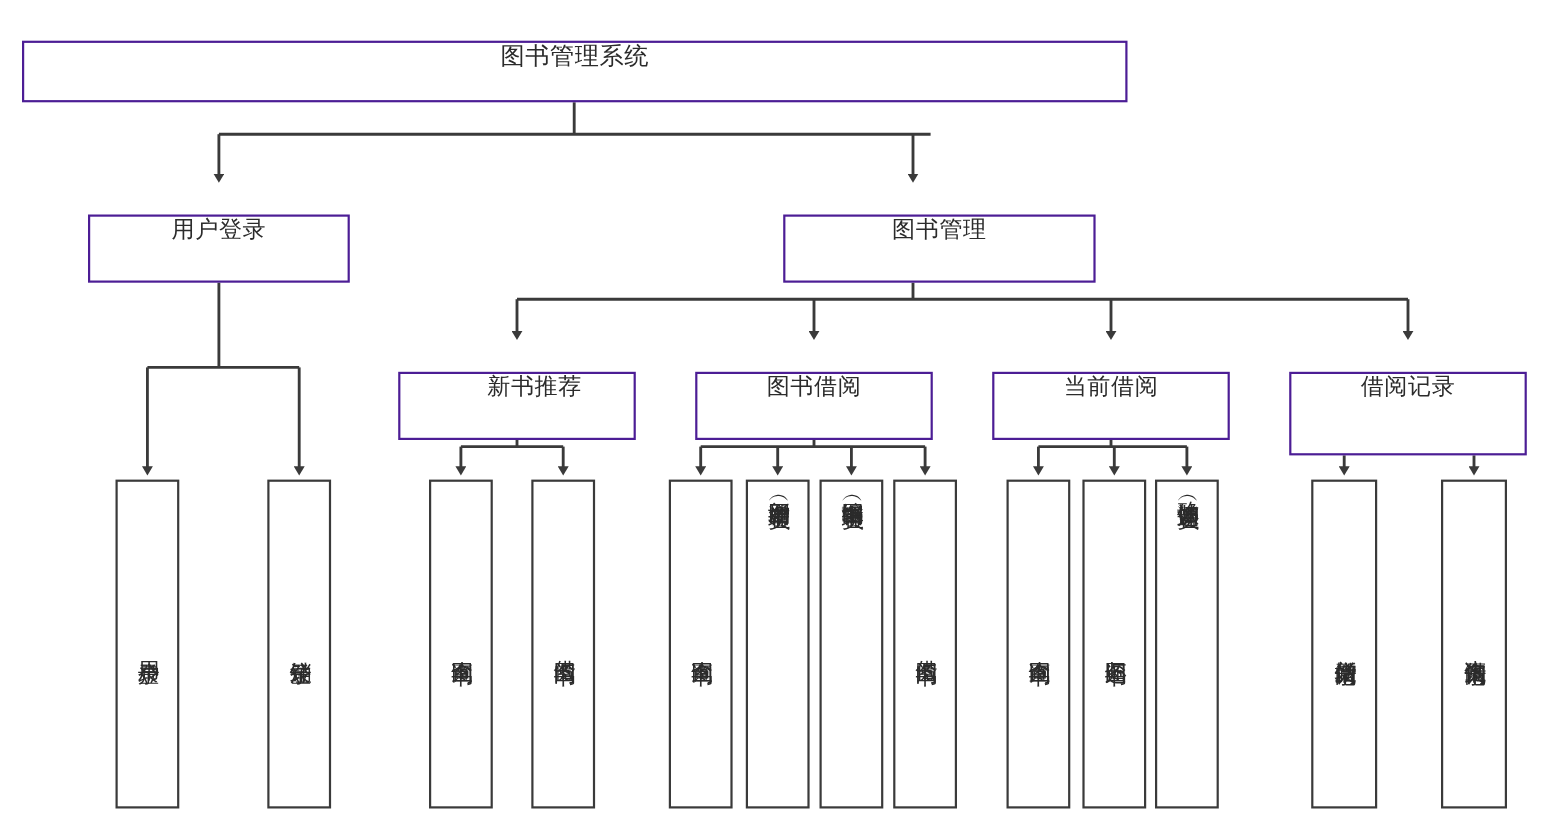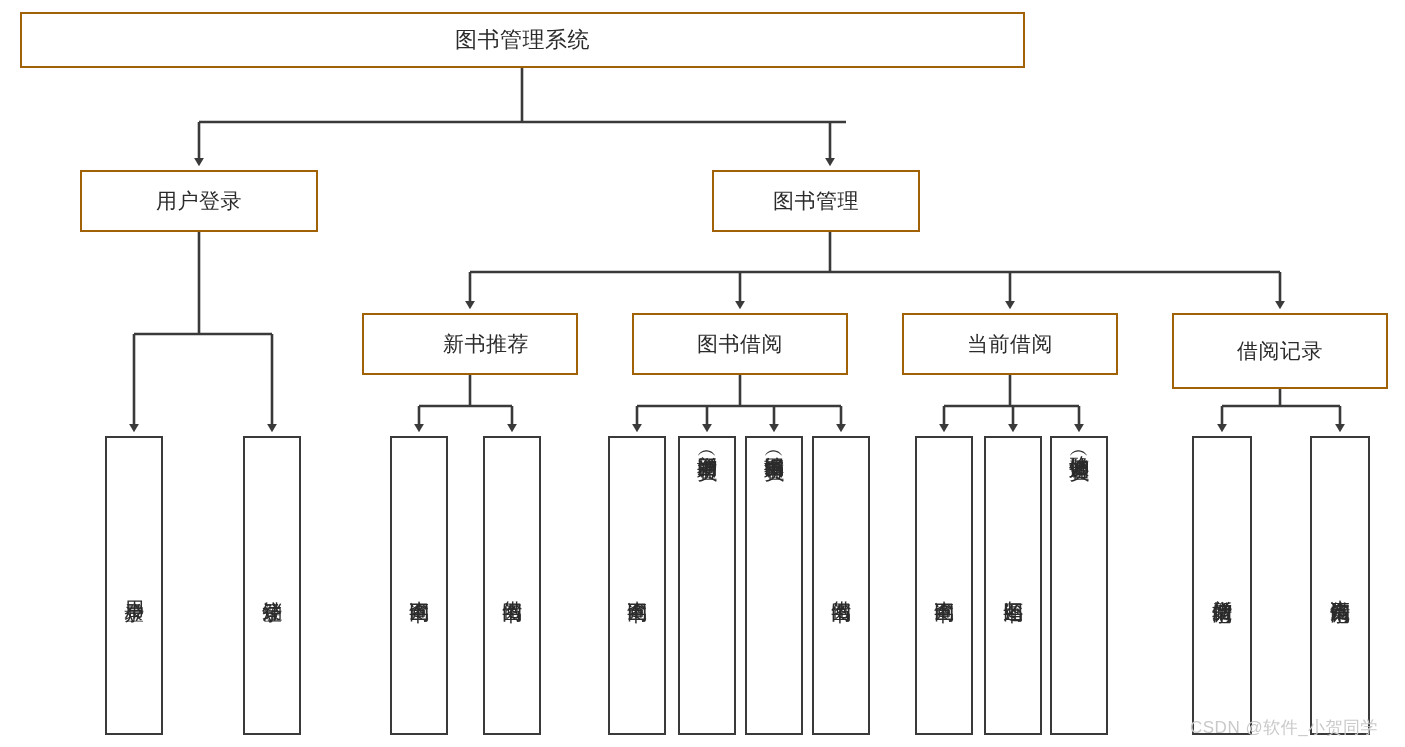--- a/index.html
+++ b/index.html
@@ -21,24 +21,24 @@
     position: absolute;
     left: 0;
     top: 0;
     width: 1405px;
     height: 747px;
   }
   .node-box {
     position: absolute;
     box-sizing: border-box;
     background: #ffffff;
-    border: 2px solid #a16207;
+    border: 2px solid #4c1d95;
     display: flex;
-    align-items: center;
     justify-content: center;
+    margin-top: 25px;
   }
   .node-label-h {
     font-size: 21px;
     color: #2b2b2b;
     line-height: 1.1;
     white-space: nowrap;
     letter-spacing: 0.5px;
   }
   .node-box.root .node-label-h { font-size: 22px; }
   .leaf-box {
@@ -123,21 +123,21 @@
     </g>
   </svg>
 
   <div class="node-box root" style="left:20px; top:12px; width:1005px; height:56px;">
     <span class="node-label-h">图书管理系统</span>
   </div>
 
   <div class="node-box" style="left:80px; top:170px; width:238px; height:62px;">
     <span class="node-label-h">用户登录</span>
   </div>
-  <div class="node-box" style="left:712px; top:170px; width:208px; height:62px;">
+  <div class="node-box" style="left:712px; top:170px; width:284px; height:62px;">
     <span class="node-label-h">图书管理</span>
   </div>
 
   <div class="node-box" style="left:362px; top:313px; width:216px; height:62px;padding-left:32px;">
     <span class="node-label-h">新书推荐</span>
   </div>
   <div class="node-box" style="left:902px; top:313px; width:216px; height:62px;">
     <span class="node-label-h">当前借阅</span>
   </div>
   <div class="node-box" style="left:632px; top:313px; width:216px; height:62px;">
@@ -184,15 +184,14 @@
     <span class="node-label-v">确认归还（管理员）</span>
   </div>
 
   <div class="leaf-box centered" style="left:1192px; top:436px; width:60px; height:299px;">
     <span class="node-label-v">新增借阅记录</span>
   </div>
   <div class="leaf-box centered" style="left:1310px; top:436px; width:60px; height:299px;">
     <span class="node-label-v">查询借阅记录</span>
   </div>
 
-  <div class="watermark" style="left:1190px; top:716px;">CSDN @软件_小贺同学</div>
 
 </div>
 
 </body></html>

